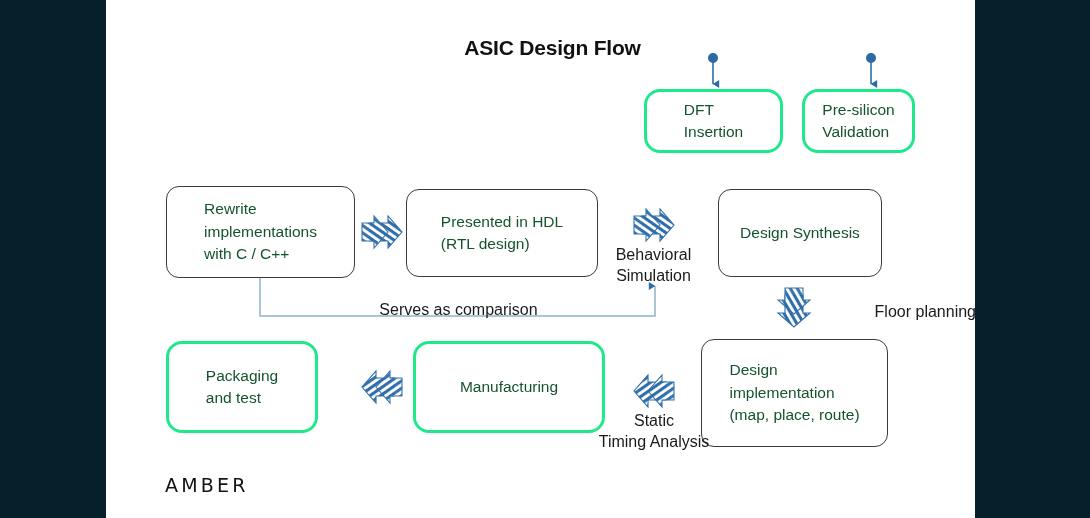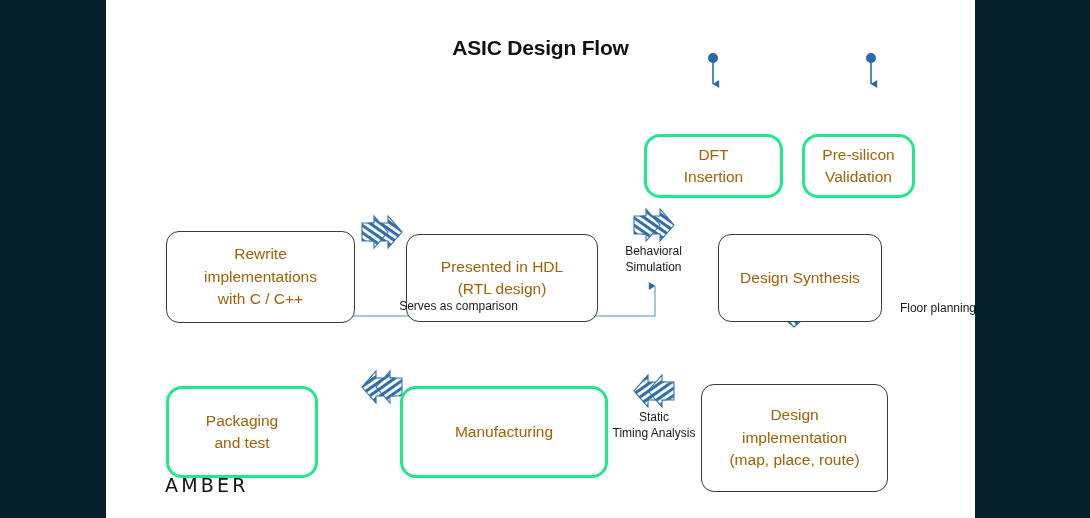--- a/index.html
+++ b/index.html
@@ -41,46 +41,45 @@
   .title {
     position: absolute;
     left: 0;
     top: 36px;
     width: 869px;
     text-align: center;
     font-size: 21px;
     font-weight: bold;
     color: #111111;
     letter-spacing: -0.2px;
+    padding-left: 12px;
   }
 
   
   .box {
     position: absolute;
     box-sizing: border-box;
     background: #ffffff;
     display: flex;
     align-items: center;
     justify-content: center;
-    text-align: center;
-    color: #a16207;
+    color: #14532d;
     font-size: 15.5px;
     line-height: 1.45;
     border-radius: 13px;
-    margin-top: 45px;
   }
   .box.dark  { border: 1.6px solid #3b3b3b; }
   .box.green { border: 3px solid #1fe88a; border-radius: 16px; }
   .box-text { padding: 0 6px; white-space: pre-line; }
 
   
   .label {
     position: absolute;
     color: #1a1a1a;
-    font-size: 12px;
+    font-size: 16px;
     line-height: 1.32;
     text-align: center;
     white-space: pre-line;
   }
   .label.left-align { text-align: left; }
 
   
   #wires {
     position: absolute;
     left: 0; top: 0;
@@ -200,21 +199,21 @@
       <span class="box-text">Presented in HDL
 (RTL design)</span>
     </div>
 
     <div class="box dark" style="left:595px; top:339px; width:187px; height:108px;">
       <span class="box-text">Design
 implementation
 (map, place, route)</span>
     </div>
 
-    <div class="box green" style="left:294px; top:341px; width:208px; height:92px;">
+    <div class="box green" style="left:307px; top:341px; width:192px; height:92px;">
       <span class="box-text">Manufacturing</span>
     </div>
 
     <div class="box green" style="left:60px; top:341px; width:152px; height:92px;">
       <span class="box-text">Packaging
 and test</span>
     </div>
 
     <div class="label" style="left:490px; top:244px; width:115px;">Behavioral
 Simulation</div>

